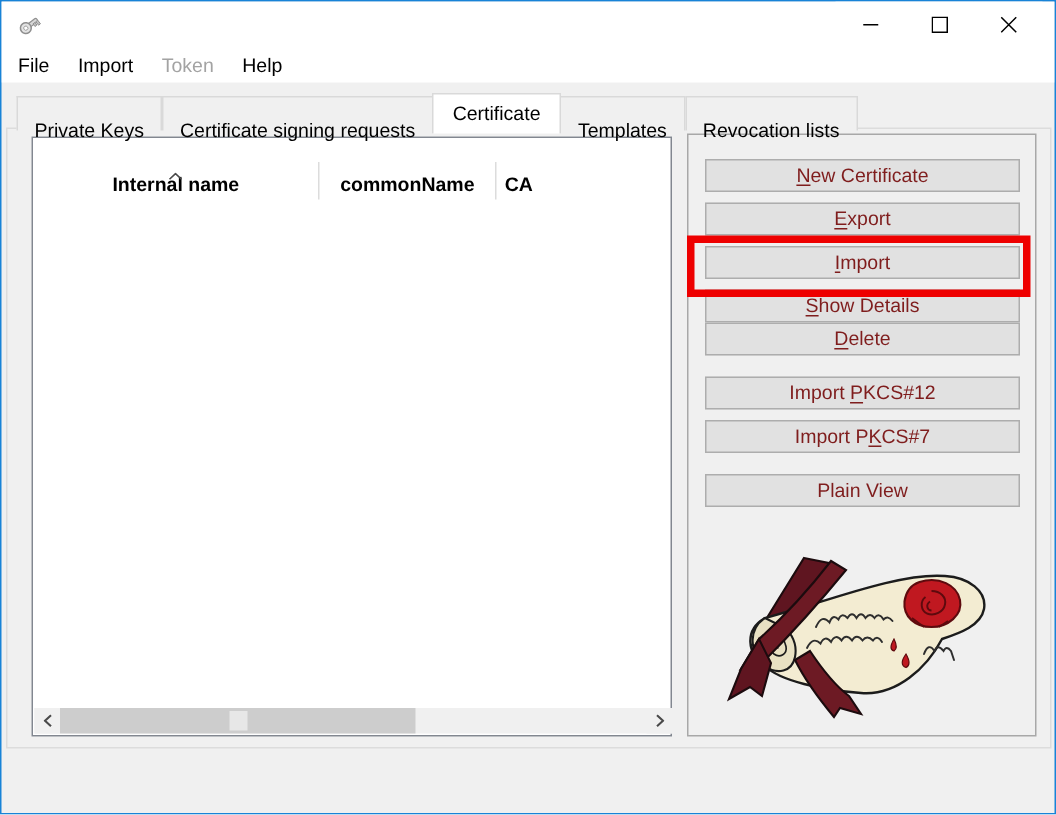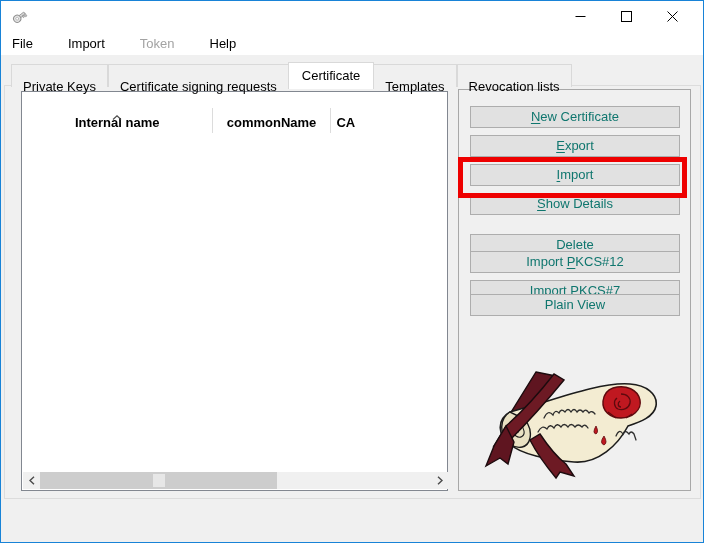--- a/index.html
+++ b/index.html
@@ -12,21 +12,21 @@
   }
 
   
   .titlebar { position:absolute; left:0; top:0; width:702px; height:31px; background:#fff; }
   .app-icon { position:absolute; left:9px; top:7px; width:18px; height:18px; }
   .win-title { position:absolute; left:31px; top:0; line-height:31px; font-size:13px; }
   .winbtn { position:absolute; top:0; width:46px; height:31px; display:flex; align-items:center; justify-content:center; background:#fff; }
   .winbtn.min { left:556px; } .winbtn.max { left:602px; } .winbtn.close { left:648px; }
 
   
-  .menubar { position:absolute; left:0; top:31px; width:702px; height:23px; background:#fff; display:flex; align-items:center; padding-left:4px;gap:16px; }
+  .menubar { position:absolute; left:0; top:31px; width:702px; height:23px; background:#fff; display:flex; align-items:center; padding-left:4px; }
   .menu-item { padding:2px 7px; margin-right:5px; }
   .menu-item.disabled { color:#a3a3a3; }
 
   
   .tabbar { position:absolute; left:10px; top:61px; display:flex; align-items:flex-end; z-index:3; }
   .tab { border:1px solid #d9d9d9; border-bottom:none; background:#f0f0f0; padding:14px 11px 4px; height:23px; white-space:nowrap; }
   .tab.active { background:#fff; height:27px; padding:5px 13px 6px; margin:0 -1px -2px -1px; position:relative; }
 
   .tabpane { position:absolute; left:3px; top:84px; width:697px; height:414px; border:1px solid #dcdcdc; background:#f0f0f0; z-index:1; }
 
@@ -39,21 +39,21 @@
 
   
   .hscroll { position:absolute; left:1px; bottom:1px; width:425px; height:17px; background:#f0f0f0; }
   .sbtn { position:absolute; top:0; width:17px; height:17px; display:flex; align-items:center; justify-content:center; background:#f0f0f0; }
   .sbtn.left { left:0; } .sbtn.right { right:0; }
   .sthumb { position:absolute; left:17px; top:0; width:237px; height:17px; background:#cdcdcd; }
   .sgrip { position:absolute; left:50%; top:2px; margin-left:-6px; width:12px; height:13px; background:#e7e7e7; }
 
   
   .groupbox { position:absolute; left:457px; top:88px; width:233px; height:402px; border:1px solid #a8a8a8; background:#f0f0f0; z-index:2; }
-  .actbtn { position:absolute; left:11px; width:210px; height:22px; background:#e1e1e1; border:1px solid #adadad; font-family:"Liberation Sans",sans-serif; font-size:13px; text-align:center; line-height:20px; color:#0f766e; }
+  .actbtn { position:absolute; left:11px; width:210px; height:22px; background:#e1e1e1; border:1px solid #adadad; font-family:"Liberation Sans",sans-serif; font-size:13px; text-align:center; line-height:20px; color:#7f1d1d; }
   .u { text-decoration: underline; text-underline-offset:2px; }
   .hlbox { position:absolute; left:457px; top:156px; width:229px; height:41px; border:5px solid #ee0000; z-index:4; pointer-events:none; }
 
   .logo { position:absolute; left:21px; top:280px; width:186px; height:115px; }
 
   
   .statusbar { position:absolute; left:0; top:498px; width:702px; height:43px; background:#f0f0f0; }
   .dbpath { position:absolute; left:10px; top:0; line-height:43px; font-size:13px; }
   .statussep { position:absolute; left:344px; top:4px; width:1px; height:35px; background:#d6d6d6; }
   .statusfield { position:absolute; left:351px; top:17px; width:337px; height:21px; border:1px solid #7a7a7a; background:#fff; font-family:"Liberation Sans",sans-serif; font-size:13px; padding:0 4px; }
@@ -143,24 +143,24 @@
           </svg>
       </div>
     </div>
   </div>
 
   <div class="groupbox">
     <button class="actbtn" style="top:16px;"><span></span><span class="u">N</span><span>ew Certificate</span></button>
     <button class="actbtn" style="top:45px;"><span></span><span class="u">E</span><span>xport</span></button>
     <button class="actbtn" style="top:74px;"><span></span><span class="u">I</span><span>mport</span></button>
     <button class="actbtn" style="top:103px;"><span></span><span class="u">S</span><span>how Details</span></button>
-    <button class="actbtn" style="top:144px;"><span></span><span class="u">D</span><span>elete</span></button>
+    <button class="actbtn" style="top:125px;"><span></span><span class="u">D</span><span>elete</span></button>
     <button class="actbtn" style="top:161px;"><span>Import </span><span class="u">P</span><span>KCS#12</span></button>
     <button class="actbtn" style="top:190px;"><span>Import P</span><span class="u">K</span><span>CS#7</span></button>
-    <button class="actbtn" style="top:204px;"><span>Plain View</span><span class="u"></span><span></span></button>
+    <button class="actbtn" style="top:226px;"><span>Plain View</span><span class="u"></span><span></span></button>
 
     <svg class="logo" viewBox="0 0 186 115">
 
       <path d="M56,2 L76,6 L48,52 L30,44 Z" fill="#5f1520" stroke="#1c0b0e" stroke-width="1.4"></path>
 
       <path d="M30,74 C18,66 16,50 30,42 L58,34 C90,24 126,12 150,14 C166,15 178,24 176,36 C174,47 160,52 148,56 C138,75 118,94 94,92 C68,90 40,84 30,74 Z" fill="#f3ecd2" stroke="#1c1c1c" stroke-width="1.6"></path>
 
       <path d="M30,42 C20,48 18,64 30,74 C38,80 48,78 50,68 C52,58 46,48 38,46 Z" fill="#e9e1c3" stroke="#1c1c1c" stroke-width="1.4"></path>
       <path d="M36,52 C32,54 31,62 36,66 C40,69 45,66 44,61 C43,56 40,53 36,52 M38,57 c-2,1 -1,5 1,5" fill="none" stroke="#1c1c1c" stroke-width="1.1"></path>
 

